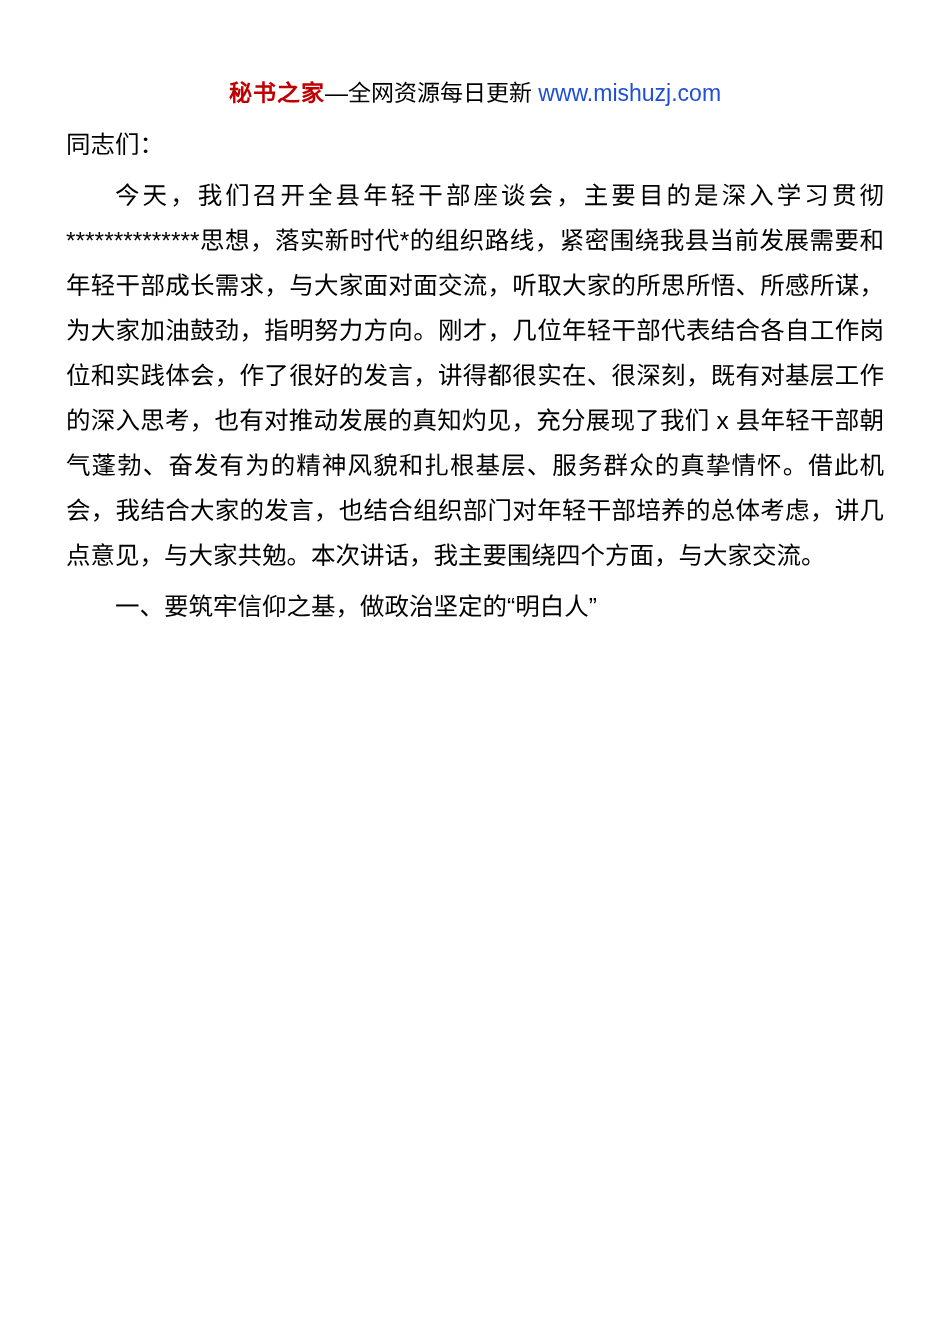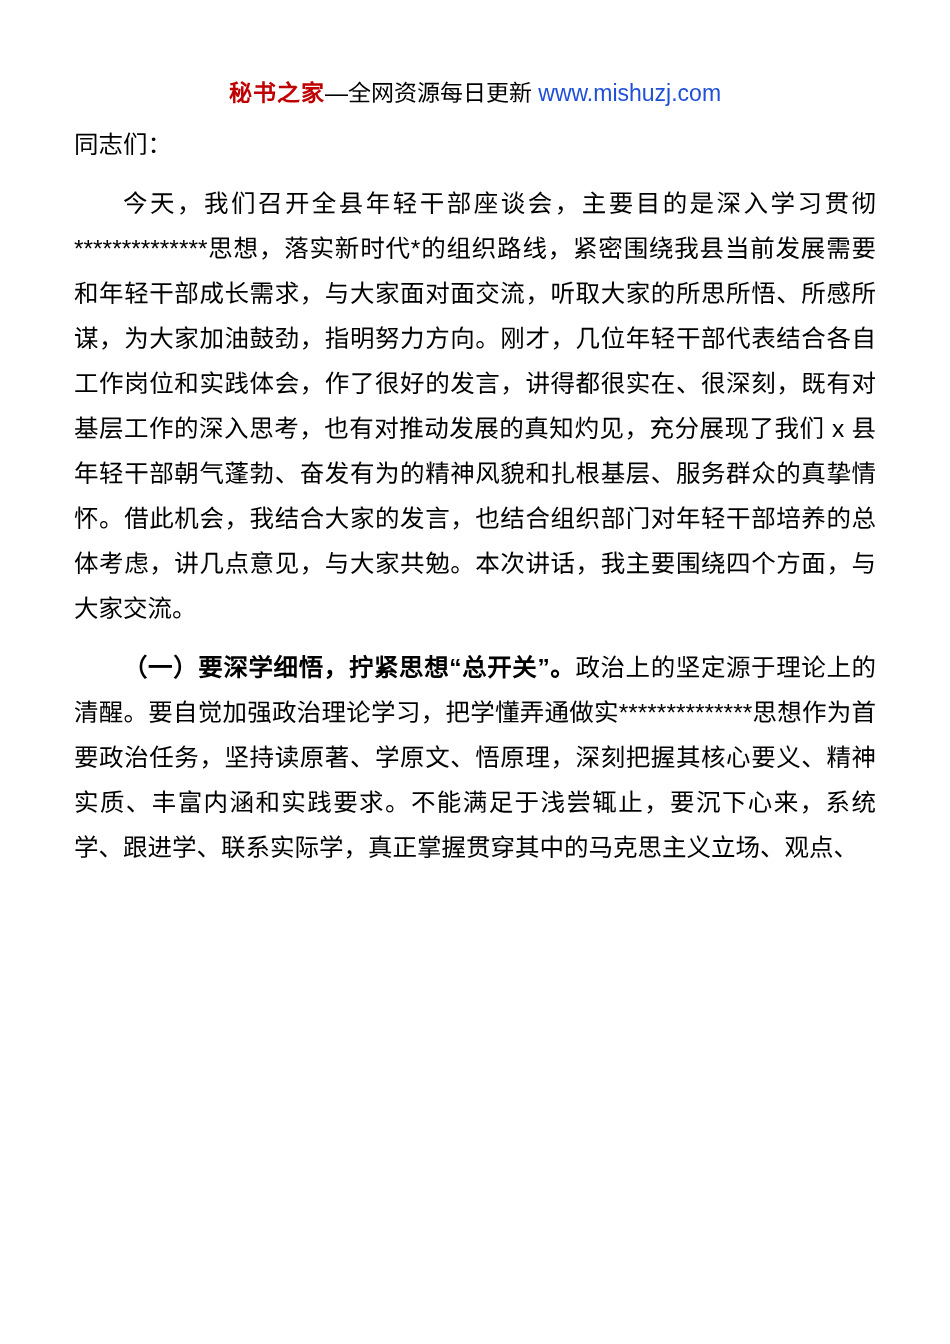--- a/index.html
+++ b/index.html
@@ -52,21 +52,21 @@
     text-align: center;
     font-size: 30px;
     font-weight: bold;
     line-height: 44px;
     margin: 12px 0 6px 0;
     letter-spacing: 0.5px;
   }
   p.body-par {
     font-size: 24.5px;
     line-height: 45px;
-    margin: 14px;
+    margin: 6px;
     text-align: justify;
     text-justify: inter-ideograph;
     letter-spacing: 0px;
   }
   p.indent {
     text-indent: 49px;
   }
   .bold {
     font-weight: bold;
   }
@@ -79,18 +79,18 @@
 
     <div class="watermark">
       <span class="wm-brand">秘书之家</span><span class="wm-mid">—全网资源每日更新 </span><span class="wm-url">www.mishuzj.com</span>
     </div>
 
 
     <p class="body-par">同志们：</p>
 
     <p class="body-par indent">今天，我们召开全县年轻干部座谈会，主要目的是深入学习贯彻**************思想，落实新时代*的组织路线，紧密围绕我县当前发展需要和年轻干部成长需求，与大家面对面交流，听取大家的所思所悟、所感所谋，为大家加油鼓劲，指明努力方向。刚才，几位年轻干部代表结合各自工作岗位和实践体会，作了很好的发言，讲得都很实在、很深刻，既有对基层工作的深入思考，也有对推动发展的真知灼见，充分展现了我们 x 县年轻干部朝气蓬勃、奋发有为的精神风貌和扎根基层、服务群众的真挚情怀。借此机会，我结合大家的发言，也结合组织部门对年轻干部培养的总体考虑，讲几点意见，与大家共勉。本次讲话，我主要围绕四个方面，与大家交流。</p>
 
+    <p class="body-par indent">一、要筑牢信仰之基，做政治坚定的“明白人”</p>
 
 
-    <p class="body-par indent"><span class="bold">（一）要深学细悟，拧紧思想“总开关”。</span><span>政治上的坚定源于理论上的清醒。要自觉加强政治理论学习，把学懂弄通做实**************思想作为首要政治任务，坚持读原著、学原文、悟原理，深刻把握其核心要义、精神实质、丰富内涵和实践要求。不能满足于浅尝辄止，要沉下心来，系统学、跟进学、联系实际学，真正掌握贯穿其中的马克思主义立场、观点、</span></p>
 
   </div>
 </div>
 
 </body></html>

